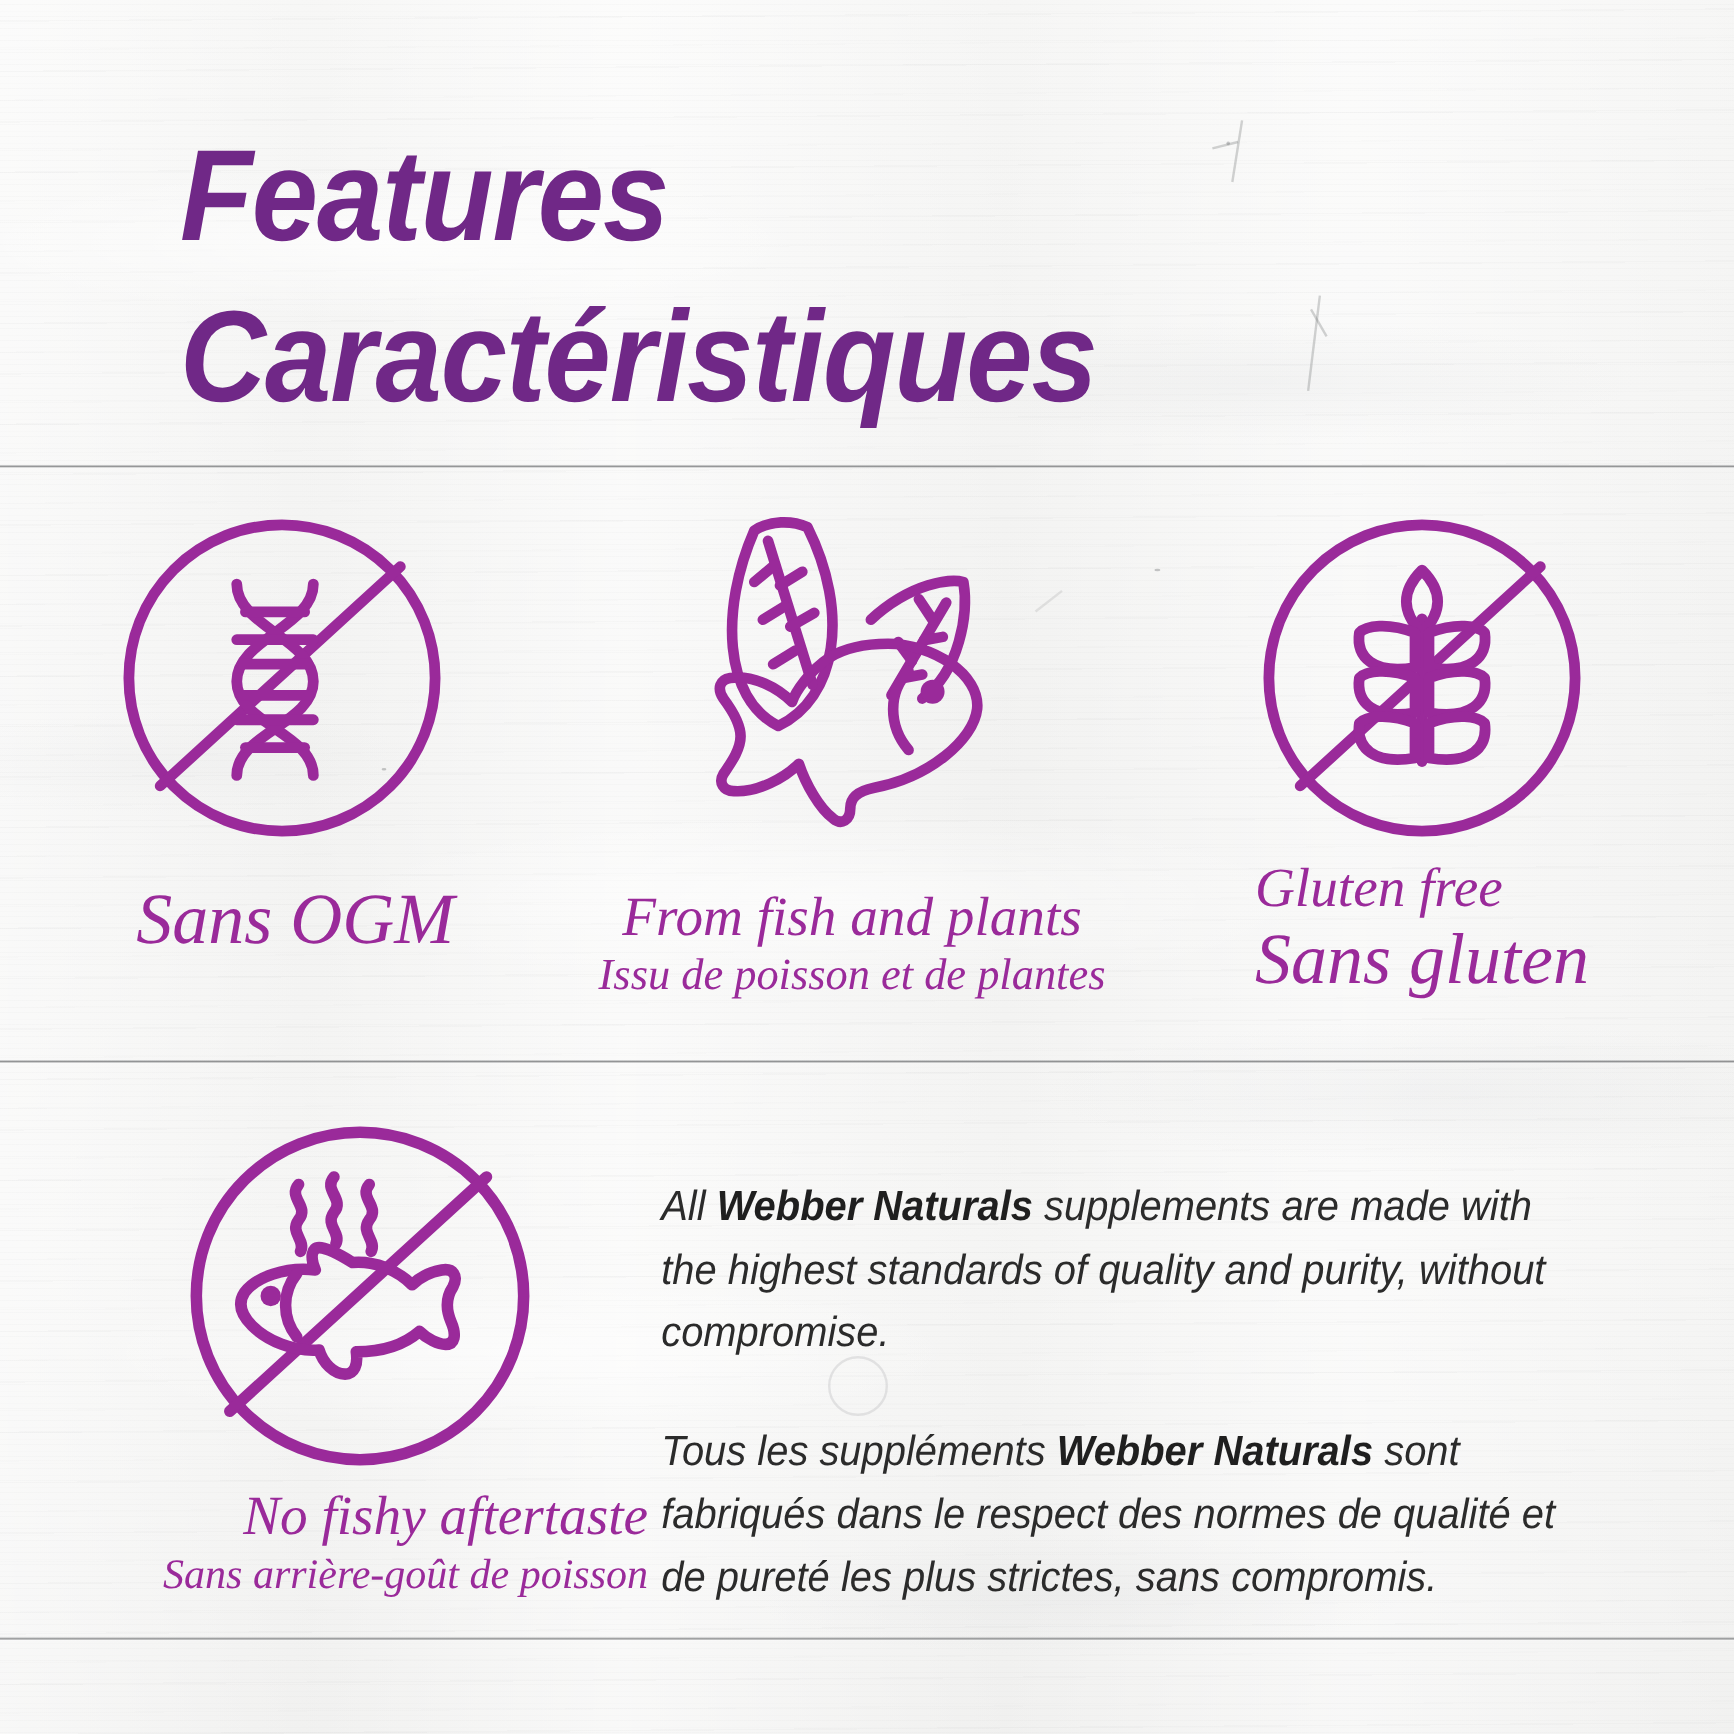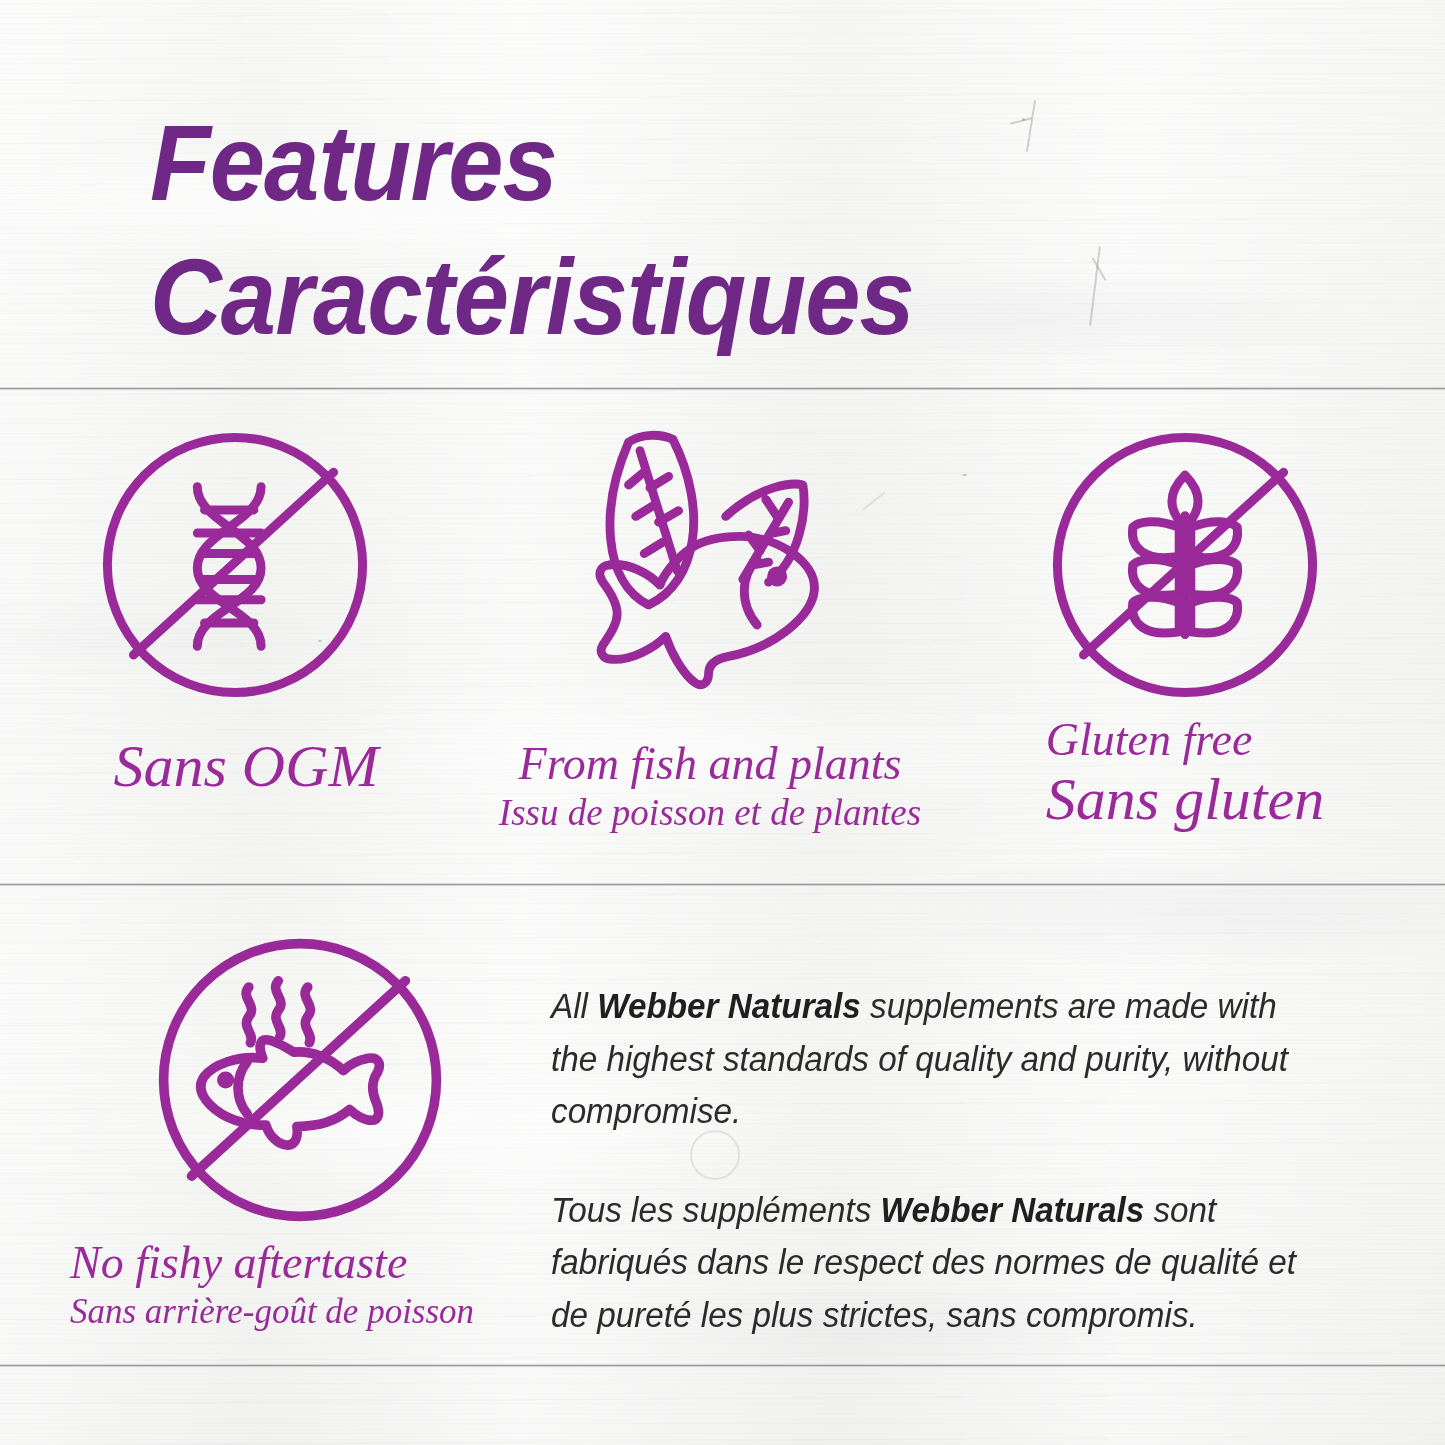--- a/index.html
+++ b/index.html
@@ -174,21 +174,21 @@
     left: 145px;
     top: 925px;
     width: 310px;
     height: 310px;
   }
   .bottom-labels {
     position: absolute;
     left: 70px;
     top: 1238px;
     width: 470px;
-    text-align: left;
+    text-align: right;
   }
   .bottom-labels .label-en { font-size: 46px; }
   .bottom-labels .label-fr { font-size: 35px; line-height: 1.3; }
 
   .paragraphs {
     position: absolute;
     left: 540px;
     top: 980px;
     width: 790px;
     margin-left: 11px;

